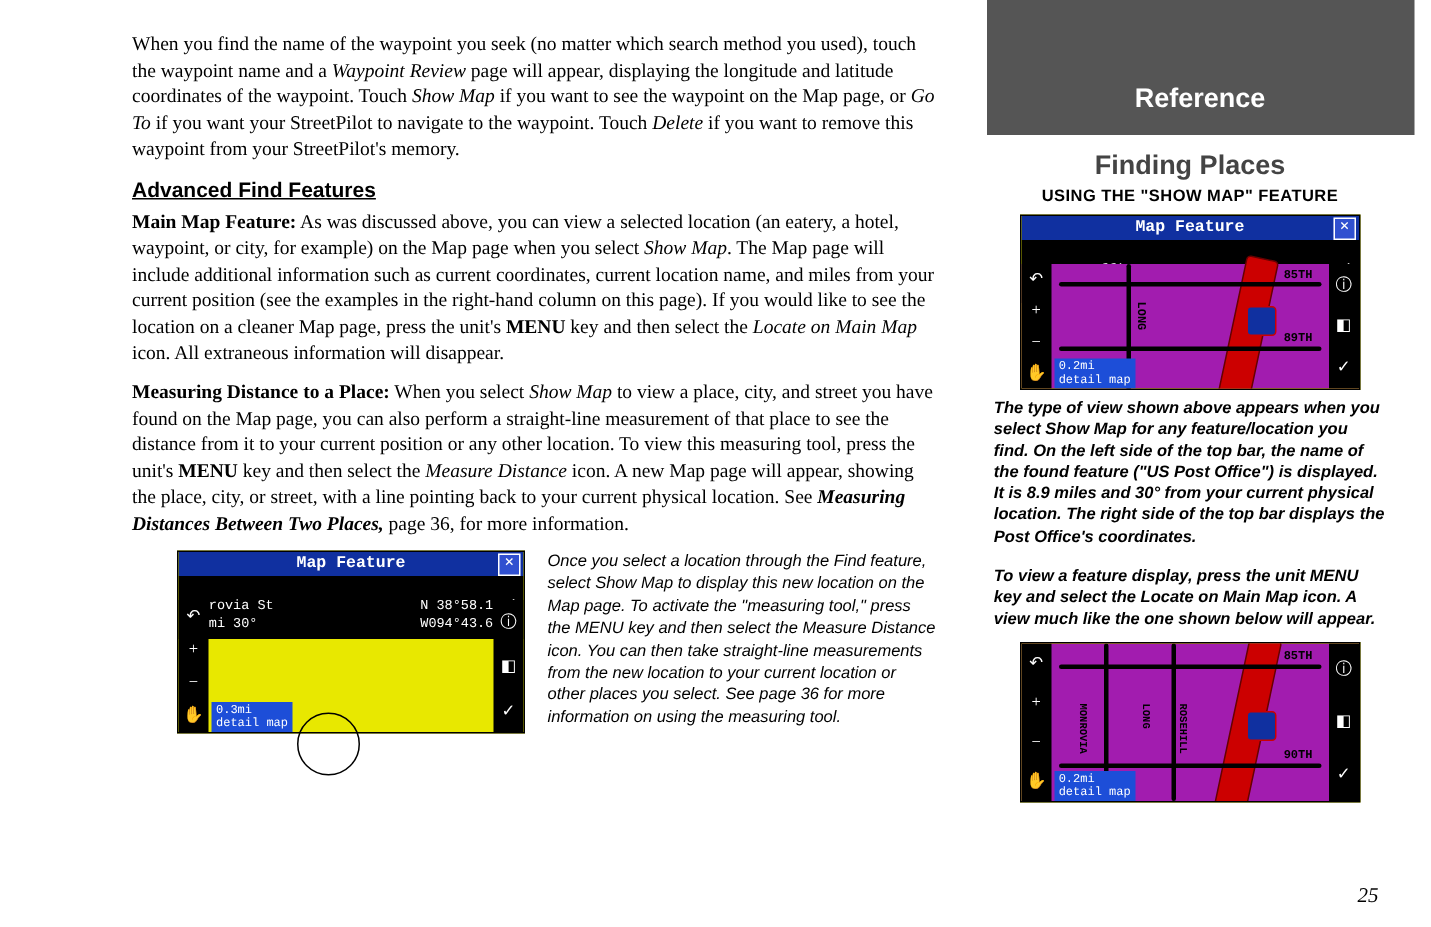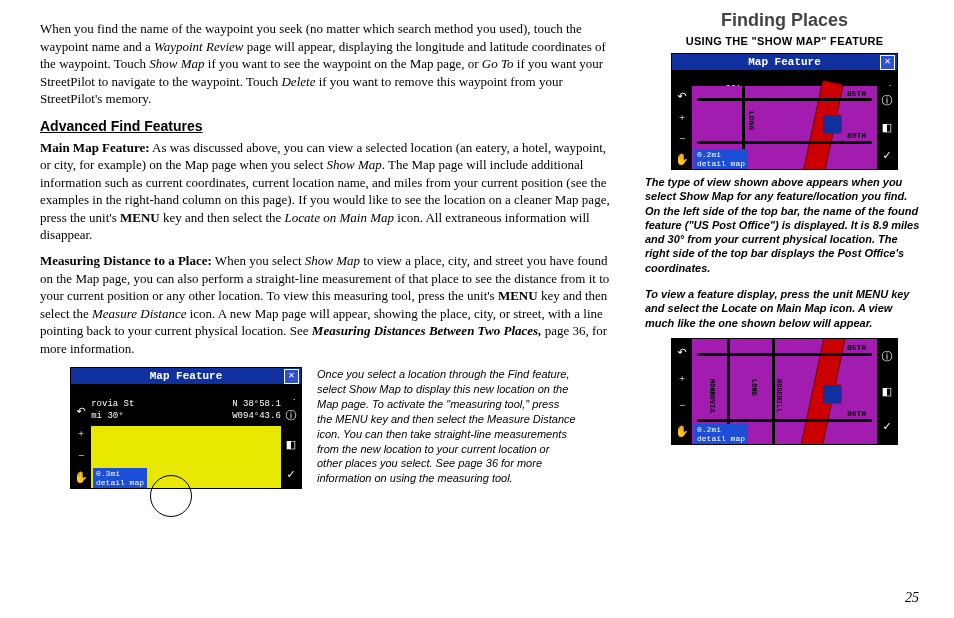--- a/index.html
+++ b/index.html
@@ -16,20 +16,21 @@
   }
   .page {
     display: flex;
     width: 954px;
     height: 618px;
   }
   .left-col {
     width: 625px;
     padding: 20px 15px 0 40px;
     box-sizing: border-box;
+    margin-left: 48px;
   }
   .right-col {
     width: 329px;
     padding: 0;
     box-sizing: border-box;
   }
   .ref-header {
     background: #555;
     color: #fff;
     text-align: center;
@@ -248,20 +249,21 @@
           <div class="detail" style="white-space:pre-line">0.3mi
 detail map</div>
         </div>
         <div class="pointer-circle"></div>
       </div>
       <div class="caption-left" style="width:260px">Once you select a location through the Find feature, select Show Map to display this new location on the Map page. To activate the "measuring tool," press the MENU key and then select the Measure Distance icon. You can then take straight-line measurements from the new location to your current location or other places you select. See page 36 for more information on using the measuring tool.</div>
     </div>
   </div>
 
   <div class="right-col">
+    <div class="ref-header">Reference</div>
     <div class="right-inner">
       <h2 class="finding">Finding Places</h2>
       <div class="subhead">USING THE "SHOW MAP" FEATURE</div>
 
       <div class="map-fig med" style="margin:0 auto">
         <div class="titlebar">
           <span>Map Feature</span>
           <div class="closebox">✕</div>
         </div>
         <div class="infobar">

